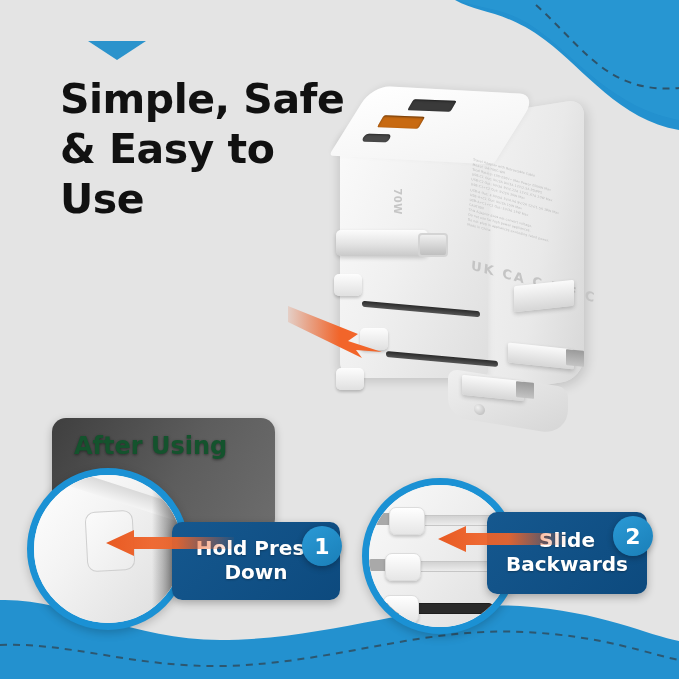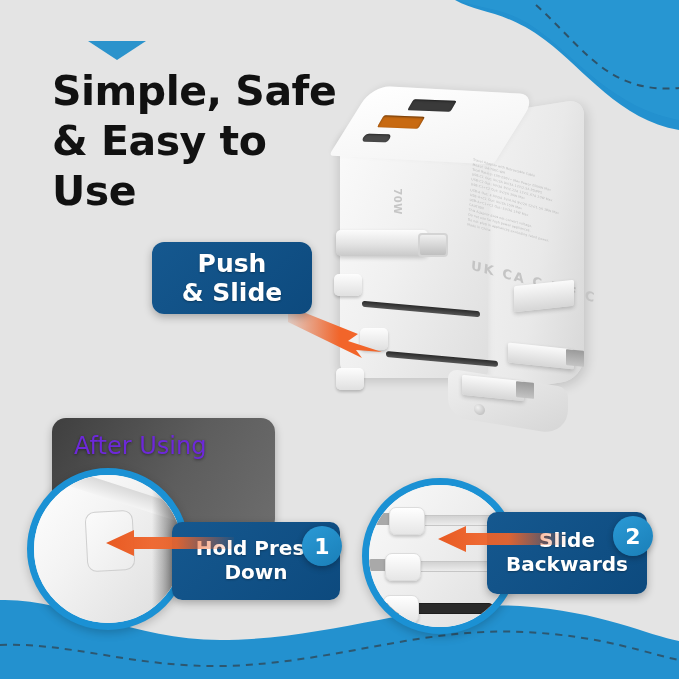--- a/index.html
+++ b/index.html
@@ -30,21 +30,21 @@
     top: 66px;
     width: 330px;
   }
   #headline {
     font-family: "DejaVu Sans", sans-serif;
     font-size: 41px;
     line-height: 1.22;
     font-weight: 700;
     color: #111111;
     letter-spacing: -0.5px;
-    margin: 0;
+    margin: 8px;
     white-space: pre-line;
   }
   #arrow-down {
     position: absolute;
     left: 88px;
     top: 41px;
     width: 0;
     height: 0;
     border-left: 29px solid transparent;
     border-right: 29px solid transparent;
@@ -255,22 +255,22 @@
     width: 223px; height: 115px;
     background: linear-gradient(120deg, #3f3f3f 0%, #5d5d5d 55%, #6d6d6d 100%);
     border-radius: 14px;
     box-shadow: 0 3px 9px rgba(0,0,0,0.25);
   }
   #label-after {
     position: absolute;
     left: 74px; top: 432px;
     width: 190px;
     font-size: 24px;
-    font-weight: 400;
-    color: #6d28d9;
+    font-weight: 700;
+    color: #14532d;
     text-shadow: 0 1px 3px rgba(0,0,0,0.45);
   }
 
   
   .step-circle {
     position: absolute;
     border-radius: 50%;
     border: 7px solid #1b91d4;
     overflow: hidden;
     background: #f2f2f2;
@@ -434,24 +434,20 @@
     <defs>
       <linearGradient id="og1" x1="0" y1="0" x2="1" y2="0">
         <stop offset="0%" stop-color="#e85a22" stop-opacity="0.15"></stop>
         <stop offset="55%" stop-color="#f2652a" stop-opacity="1"></stop>
         <stop offset="100%" stop-color="#f2652a"></stop>
       </linearGradient>
     </defs>
     <path d="M2,6 L72,34 L62,41 L96,52 L70,50 L76,58 L2,22 Z" fill="url(#og1)"></path>
   </svg>
 
-  <div class="badge" id="badge-push">
-    <span class="badge-text">Push
-&amp; Slide</span>
-  </div>
 
   <div id="panel-after"></div>
   <div id="label-after">After Using</div>
 
   <div class="step-circle" id="circle-1">
     <div class="circle-photo">
       <div id="c1-bg"></div>
       <div id="c1-edge"></div>
       <div id="c1-button"></div>
       <div id="c1-dark"></div>

